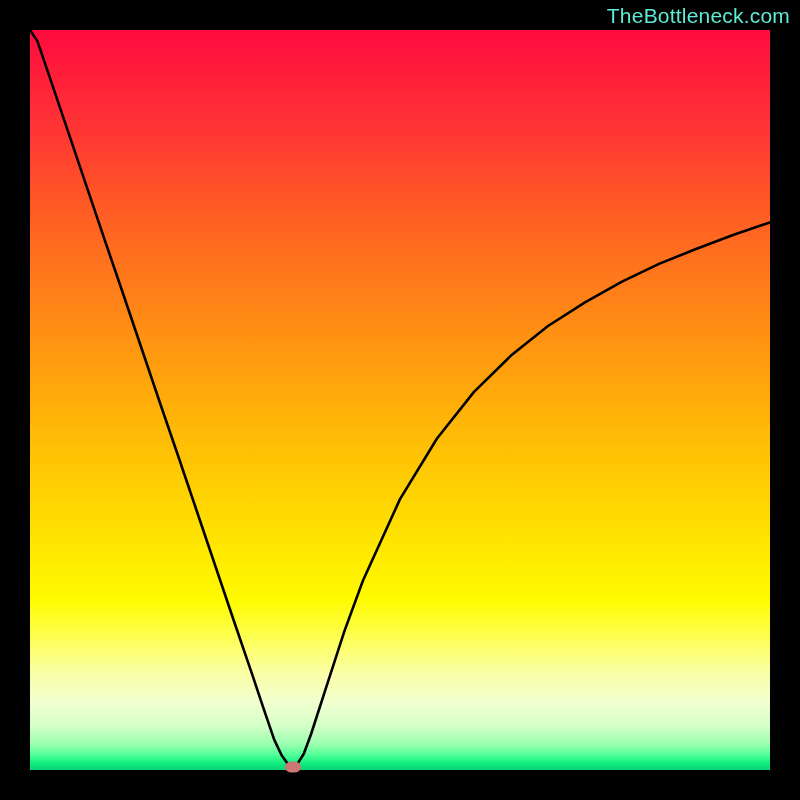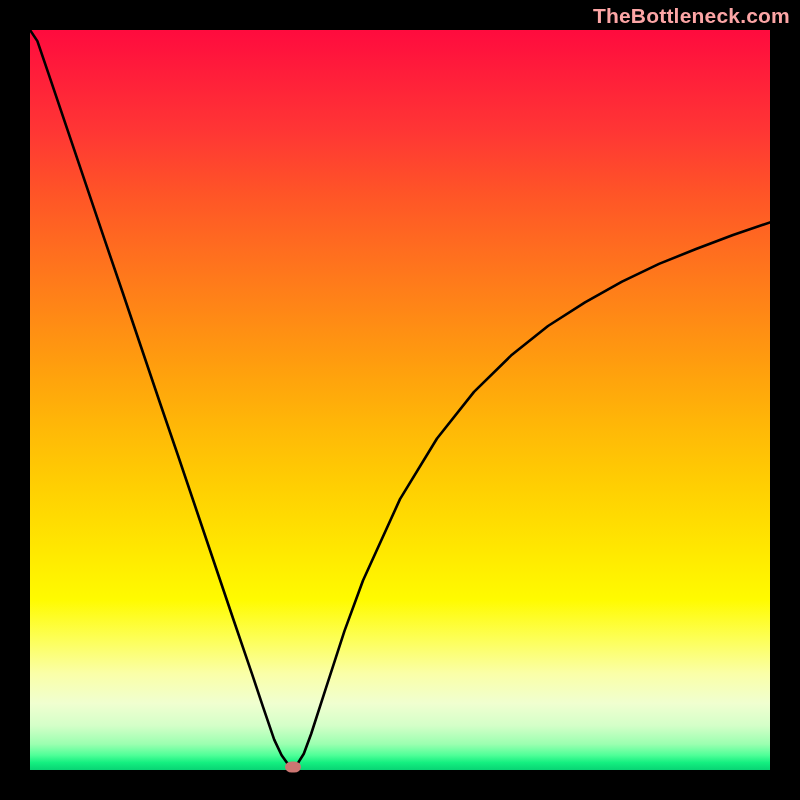--- a/index.html
+++ b/index.html
@@ -15,23 +15,23 @@
     position: absolute;
     left: 0; top: 0;
     width: 800px;
     height: 800px;
     background: #000;
   }
   .watermark {
     position: absolute;
     top: 4px;
     right: 10px;
-    color: #fca5a5;
+    color: #5eead4;
     font-size: 21px;
-    font-weight: 700;
+    font-weight: 400;
     letter-spacing: 0.2px;
     z-index: 5;
   }
   .plot {
     position: absolute;
     left: 30px;
     top: 30px;
     width: 740px;
     height: 740px;
   }

